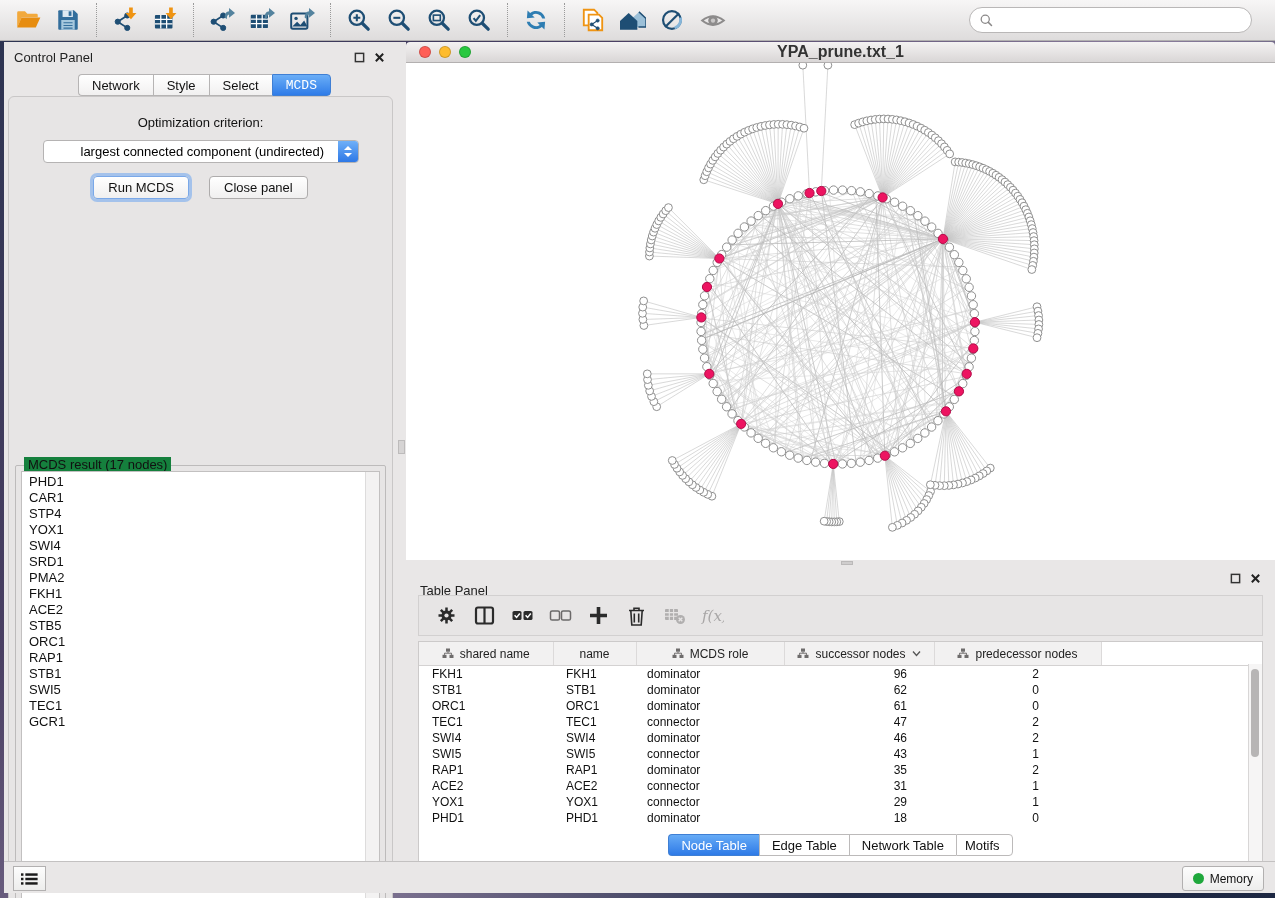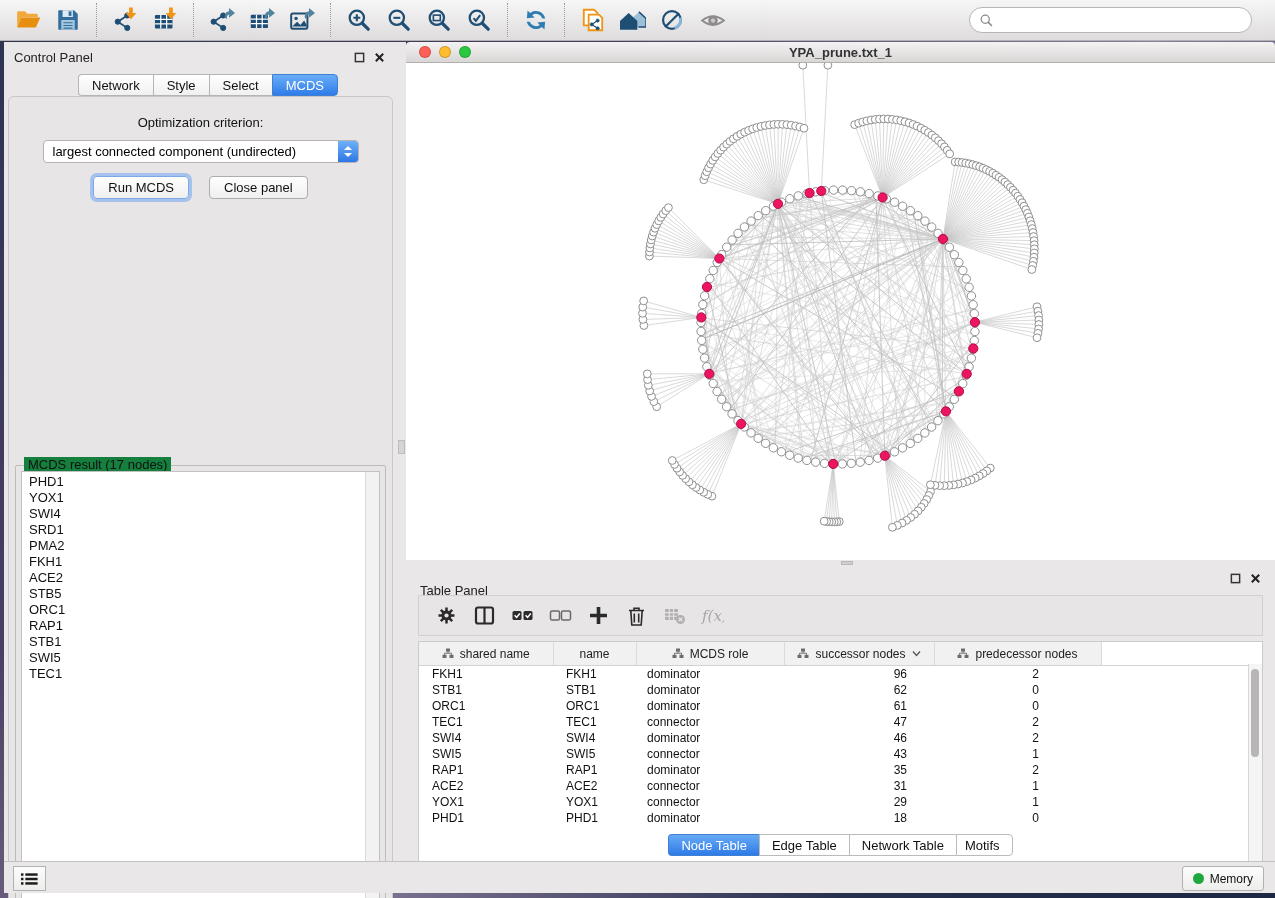--- a/index.html
+++ b/index.html
@@ -24,27 +24,27 @@
   .win-ctl svg{width:11px;height:11px;}
   
   .control-panel{position:absolute;left:4px;top:42px;width:393px;height:819px;background:#e9e7e7;}
   .cp-head{position:absolute;left:10px;top:8px;}
   .cp-ctls{position:absolute;right:12px;top:10px;}
   .tabs-row{position:absolute;left:74px;top:32px;display:flex;height:22px;}
   .tab{padding:0 13px;font-size:13px;line-height:22px;background:linear-gradient(#ffffff,#f1f0f0);
        border:1px solid #b6b4b4;border-right:none;color:#111;}
   .tab:first-child{border-radius:4px 0 0 4px;}
   .tab:last-child{border-right:1px solid #b6b4b4;border-radius:0 4px 4px 0;}
-  .tab.active{background:linear-gradient(#6aaef7,#2f7ce8);color:#fff;border-color:#3f7fd4;}
+  .tab.active{background:linear-gradient(#6aaef7,#2f7ce8);color:#fff;border-color:#3f7fd4;font-family:Liberation Mono, monospace;}
   .cp-body{position:absolute;left:4px;top:54px;width:385px;height:865px;background:#e7e5e5;
        border:1px solid #c9c7c7;border-radius:6px;box-sizing:border-box;}
   .opt-label{margin-top:18px;text-align:center;font-size:13px;color:#111;}
   .combo{margin:10px auto 0;width:316px;height:23px;background:#fff;border:1px solid #b5b3b3;border-radius:4px;
        display:flex;align-items:center;box-sizing:border-box;}
-  .combo .val{flex:1;font-size:13px;padding-left:9px;white-space:nowrap;overflow:hidden;}
+  .combo .val{flex:1;font-size:13px;padding-left:9px;white-space:nowrap;overflow:hidden;margin-left:28px;}
   .combo .step{width:20px;height:21px;border-radius:0 3px 3px 0;background:linear-gradient(#6fb0f8,#2e78e6);
        display:flex;flex-direction:column;align-items:center;justify-content:center;gap:3px;}
   .chev{width:0;height:0;border-left:4px solid transparent;border-right:4px solid transparent;}
   .chev.up{border-bottom:4px solid #fff;} .chev.down{border-top:4px solid #fff;}
   .btn-row{margin-top:13px;display:flex;justify-content:center;gap:20px;}
   .mac-btn{height:23px;padding:0 14px;font-size:13px;line-height:21px;background:linear-gradient(#ffffff,#f0efef);
        border:1px solid #aeacac;border-radius:4px;color:#111;}
   .mac-btn.focus{box-shadow:0 0 0 3px rgba(110,165,240,.55);border-color:#7aa8e8;}
   .groupbox{position:absolute;left:6px;right:6px;top:368px;bottom:16px;border:1px solid #bdbbbb;border-radius:2px;}
   .groupbox .legend{position:absolute;left:8px;top:-9px;background:#15803d;padding:0 4px;font-size:13px;color:#111;}
@@ -54,21 +54,21 @@
   .listbox .vtrack{position:absolute;right:0;top:0;bottom:0;width:13px;background:#f3f2f2;border-left:1px solid #dddcdc;}
   
   .vsplit{position:absolute;left:397px;top:42px;width:9px;height:819px;background:#e9e7e7;}
   .vsplit .grip{position:absolute;left:1px;top:398px;width:7px;height:14px;background:#d6d4d4;border:1px solid #bdbbbb;box-sizing:border-box;}
   .hsplit{position:absolute;left:406px;top:560px;right:0;height:5px;background:#e9e7e7;}
   .hsplit .grip{position:absolute;left:50%;top:1px;width:12px;height:4px;background:#cfcdcd;border:1px solid #bbb9b9;box-sizing:border-box;}
   
   .net-win{position:absolute;left:406px;top:42px;right:0;height:518px;}
   .net-title{height:20px;background:linear-gradient(#f4f2f2,#d9d6d6);border-bottom:1px solid #b3b0b0;
       position:relative;display:flex;align-items:center;justify-content:center;border-radius:4px 4px 0 0;}
-  .net-title .t{font-size:13px;font-weight:bold;color:#333;}
+  .net-title .t{font-size:16px;font-weight:bold;color:#333;}
   .lights{position:absolute;left:13px;top:4px;display:flex;gap:8px;}
   .light{width:12px;height:12px;border-radius:50%;box-sizing:border-box;}
   .net-view{position:relative;height:497px;background:#fff;overflow:hidden;}
   
   .table-panel{position:absolute;left:406px;top:565px;right:0;height:296px;background:#e9e7e7;}
   .tp-head{position:absolute;left:14px;top:6px;margin-top:12px;}
   .tp-ctls{position:absolute;right:14px;top:8px;}
   .tp-toolbar{position:absolute;left:12px;right:12px;top:30px;height:41px;background:#e7e5e5;
       border:1px solid #d2d0d0;display:flex;align-items:center;padding-left:8px;box-sizing:border-box;}
   .tp-btn{width:38px;height:36px;display:flex;align-items:center;justify-content:center;}
@@ -291,32 +291,35 @@
       </div>
       <div class="btn-row">
         <button class="mac-btn focus">Run MCDS</button>
         <button class="mac-btn">Close panel</button>
       </div>
       <div class="groupbox">
         <div class="legend">MCDS result (17 nodes)</div>
         <div class="listbox">
           <div class="items" id="mcds-items">
               <div class="item">PHD1</div>
+              <div class="item">CAR1</div>
+              <div class="item">STP4</div>
               <div class="item">YOX1</div>
               <div class="item">SWI4</div>
               <div class="item">SRD1</div>
               <div class="item">PMA2</div>
               <div class="item">FKH1</div>
               <div class="item">ACE2</div>
               <div class="item">STB5</div>
               <div class="item">ORC1</div>
               <div class="item">RAP1</div>
               <div class="item">STB1</div>
               <div class="item">SWI5</div>
               <div class="item">TEC1</div>
+              <div class="item">GCR1</div>
             </div>
           <div class="vtrack"></div>
         </div>
       </div>
     </div>
   </div>
 
   <div class="vsplit">
       <div class="grip"></div>
     </div>

